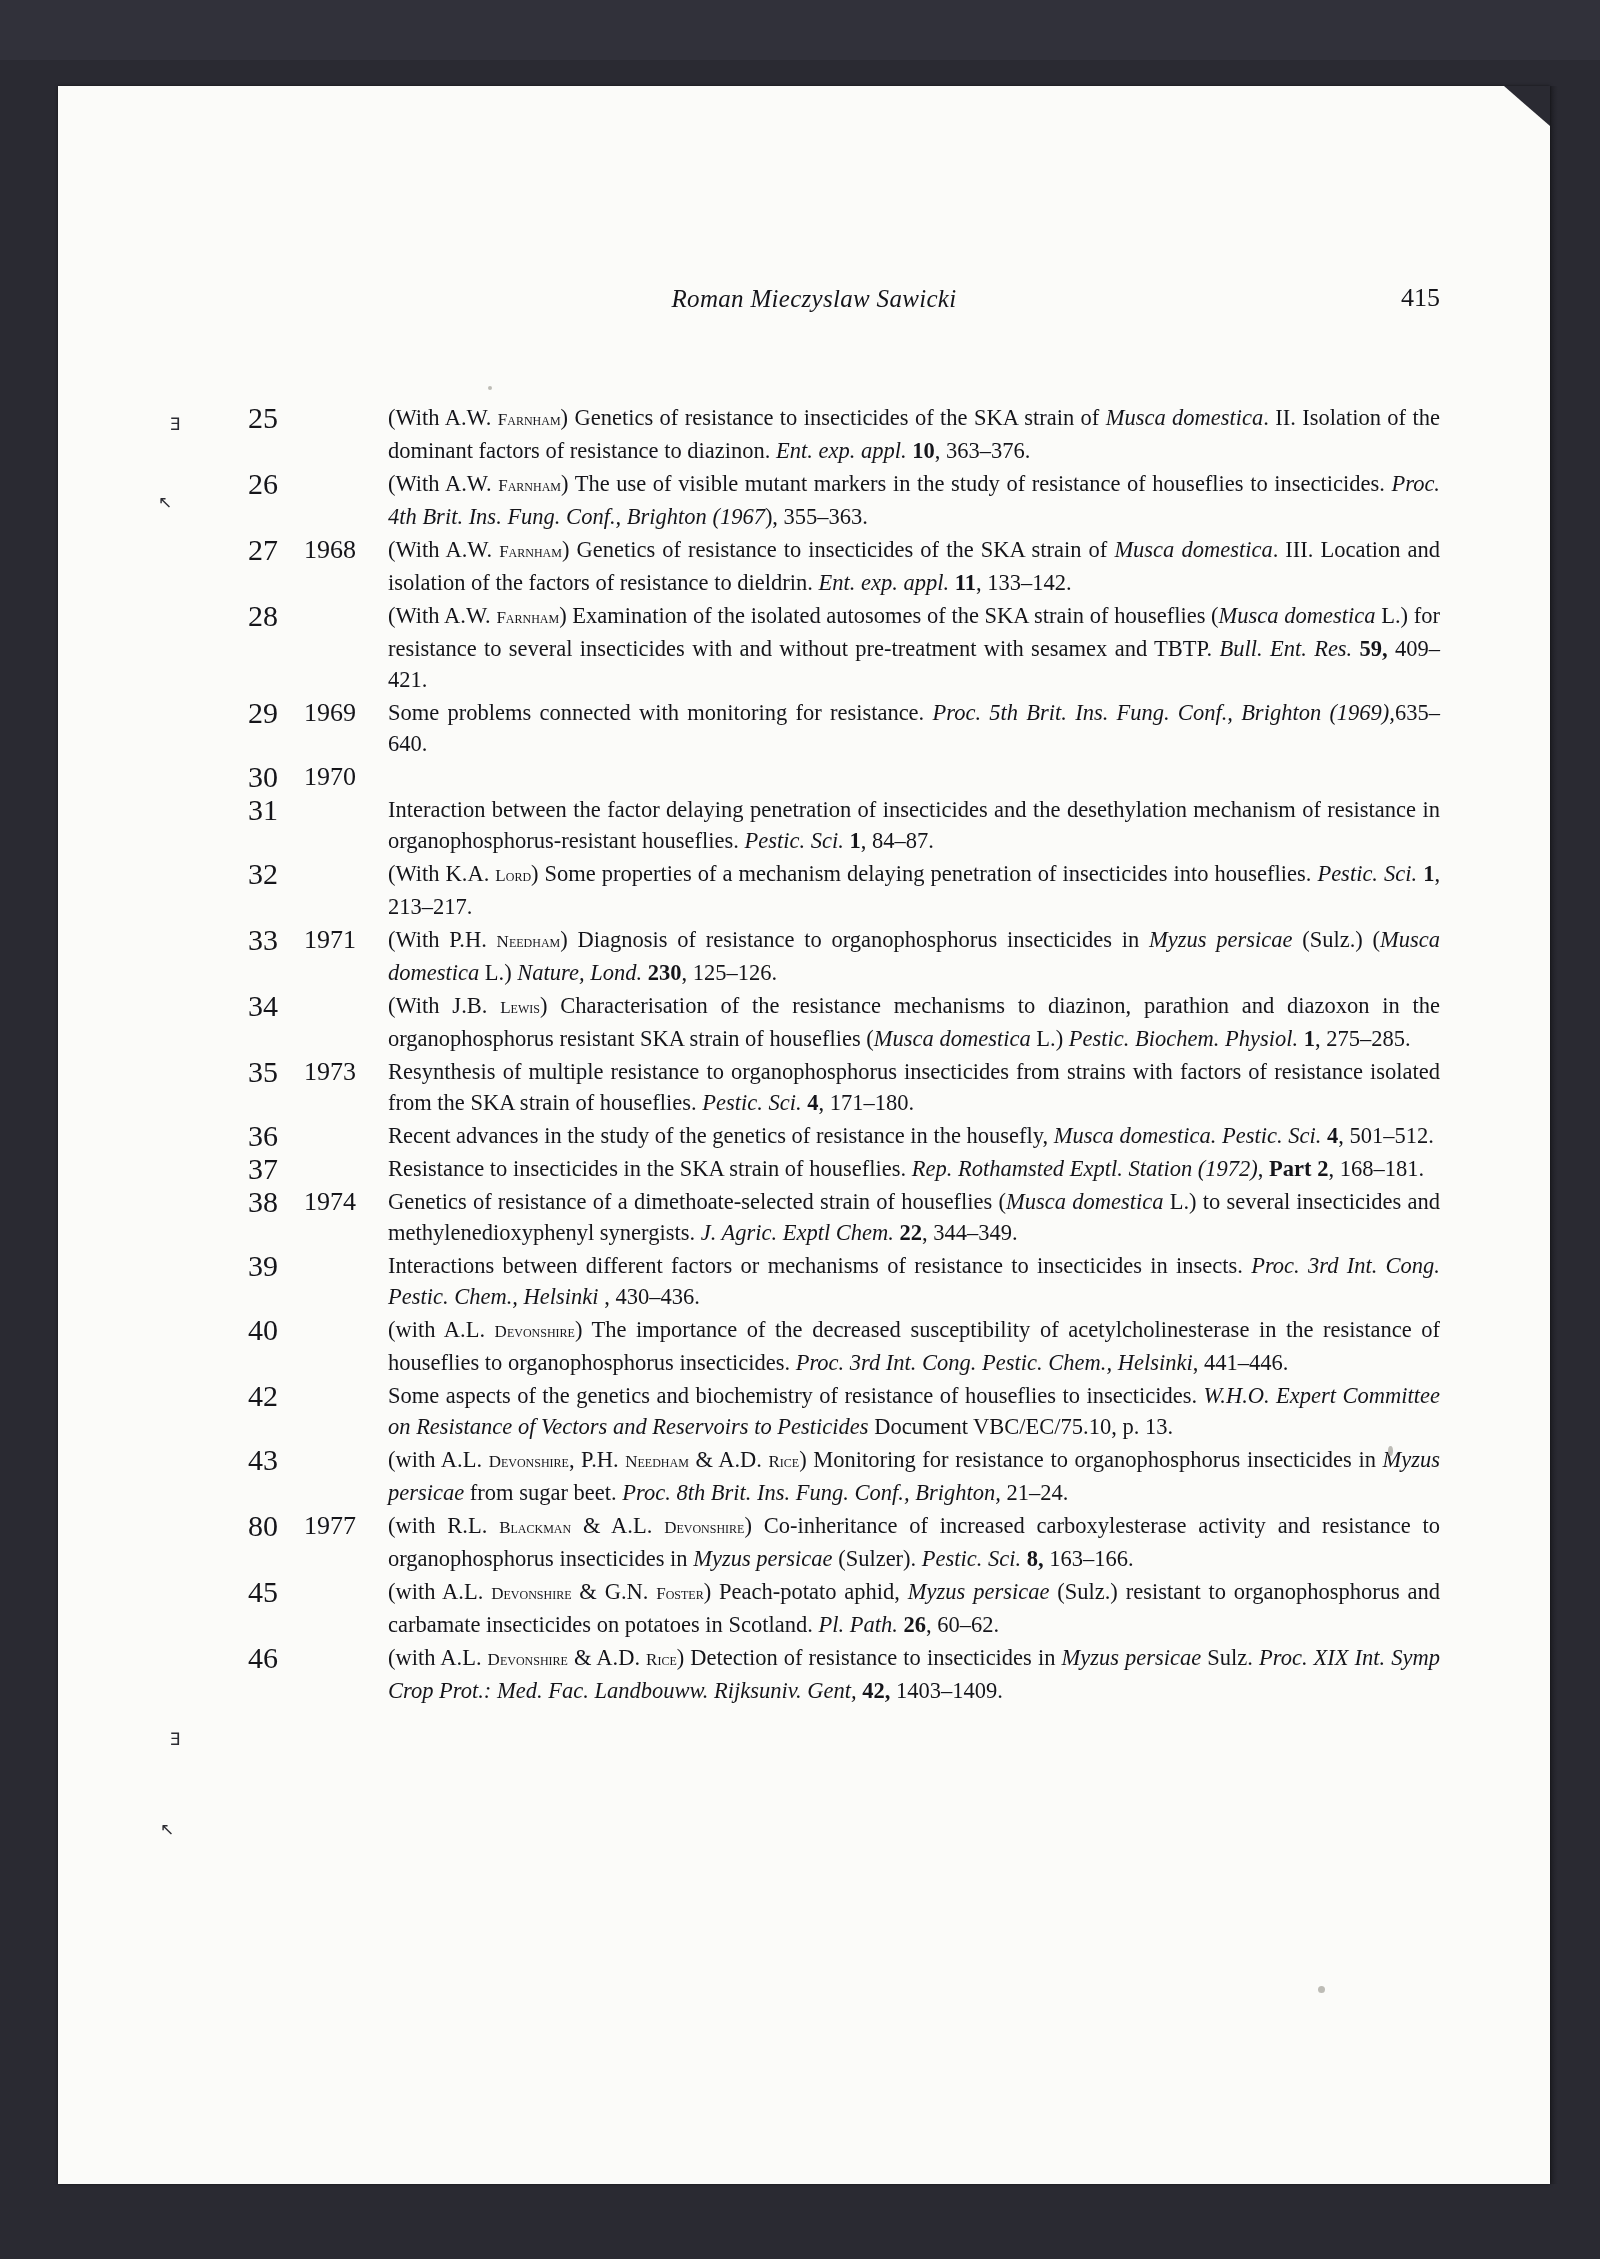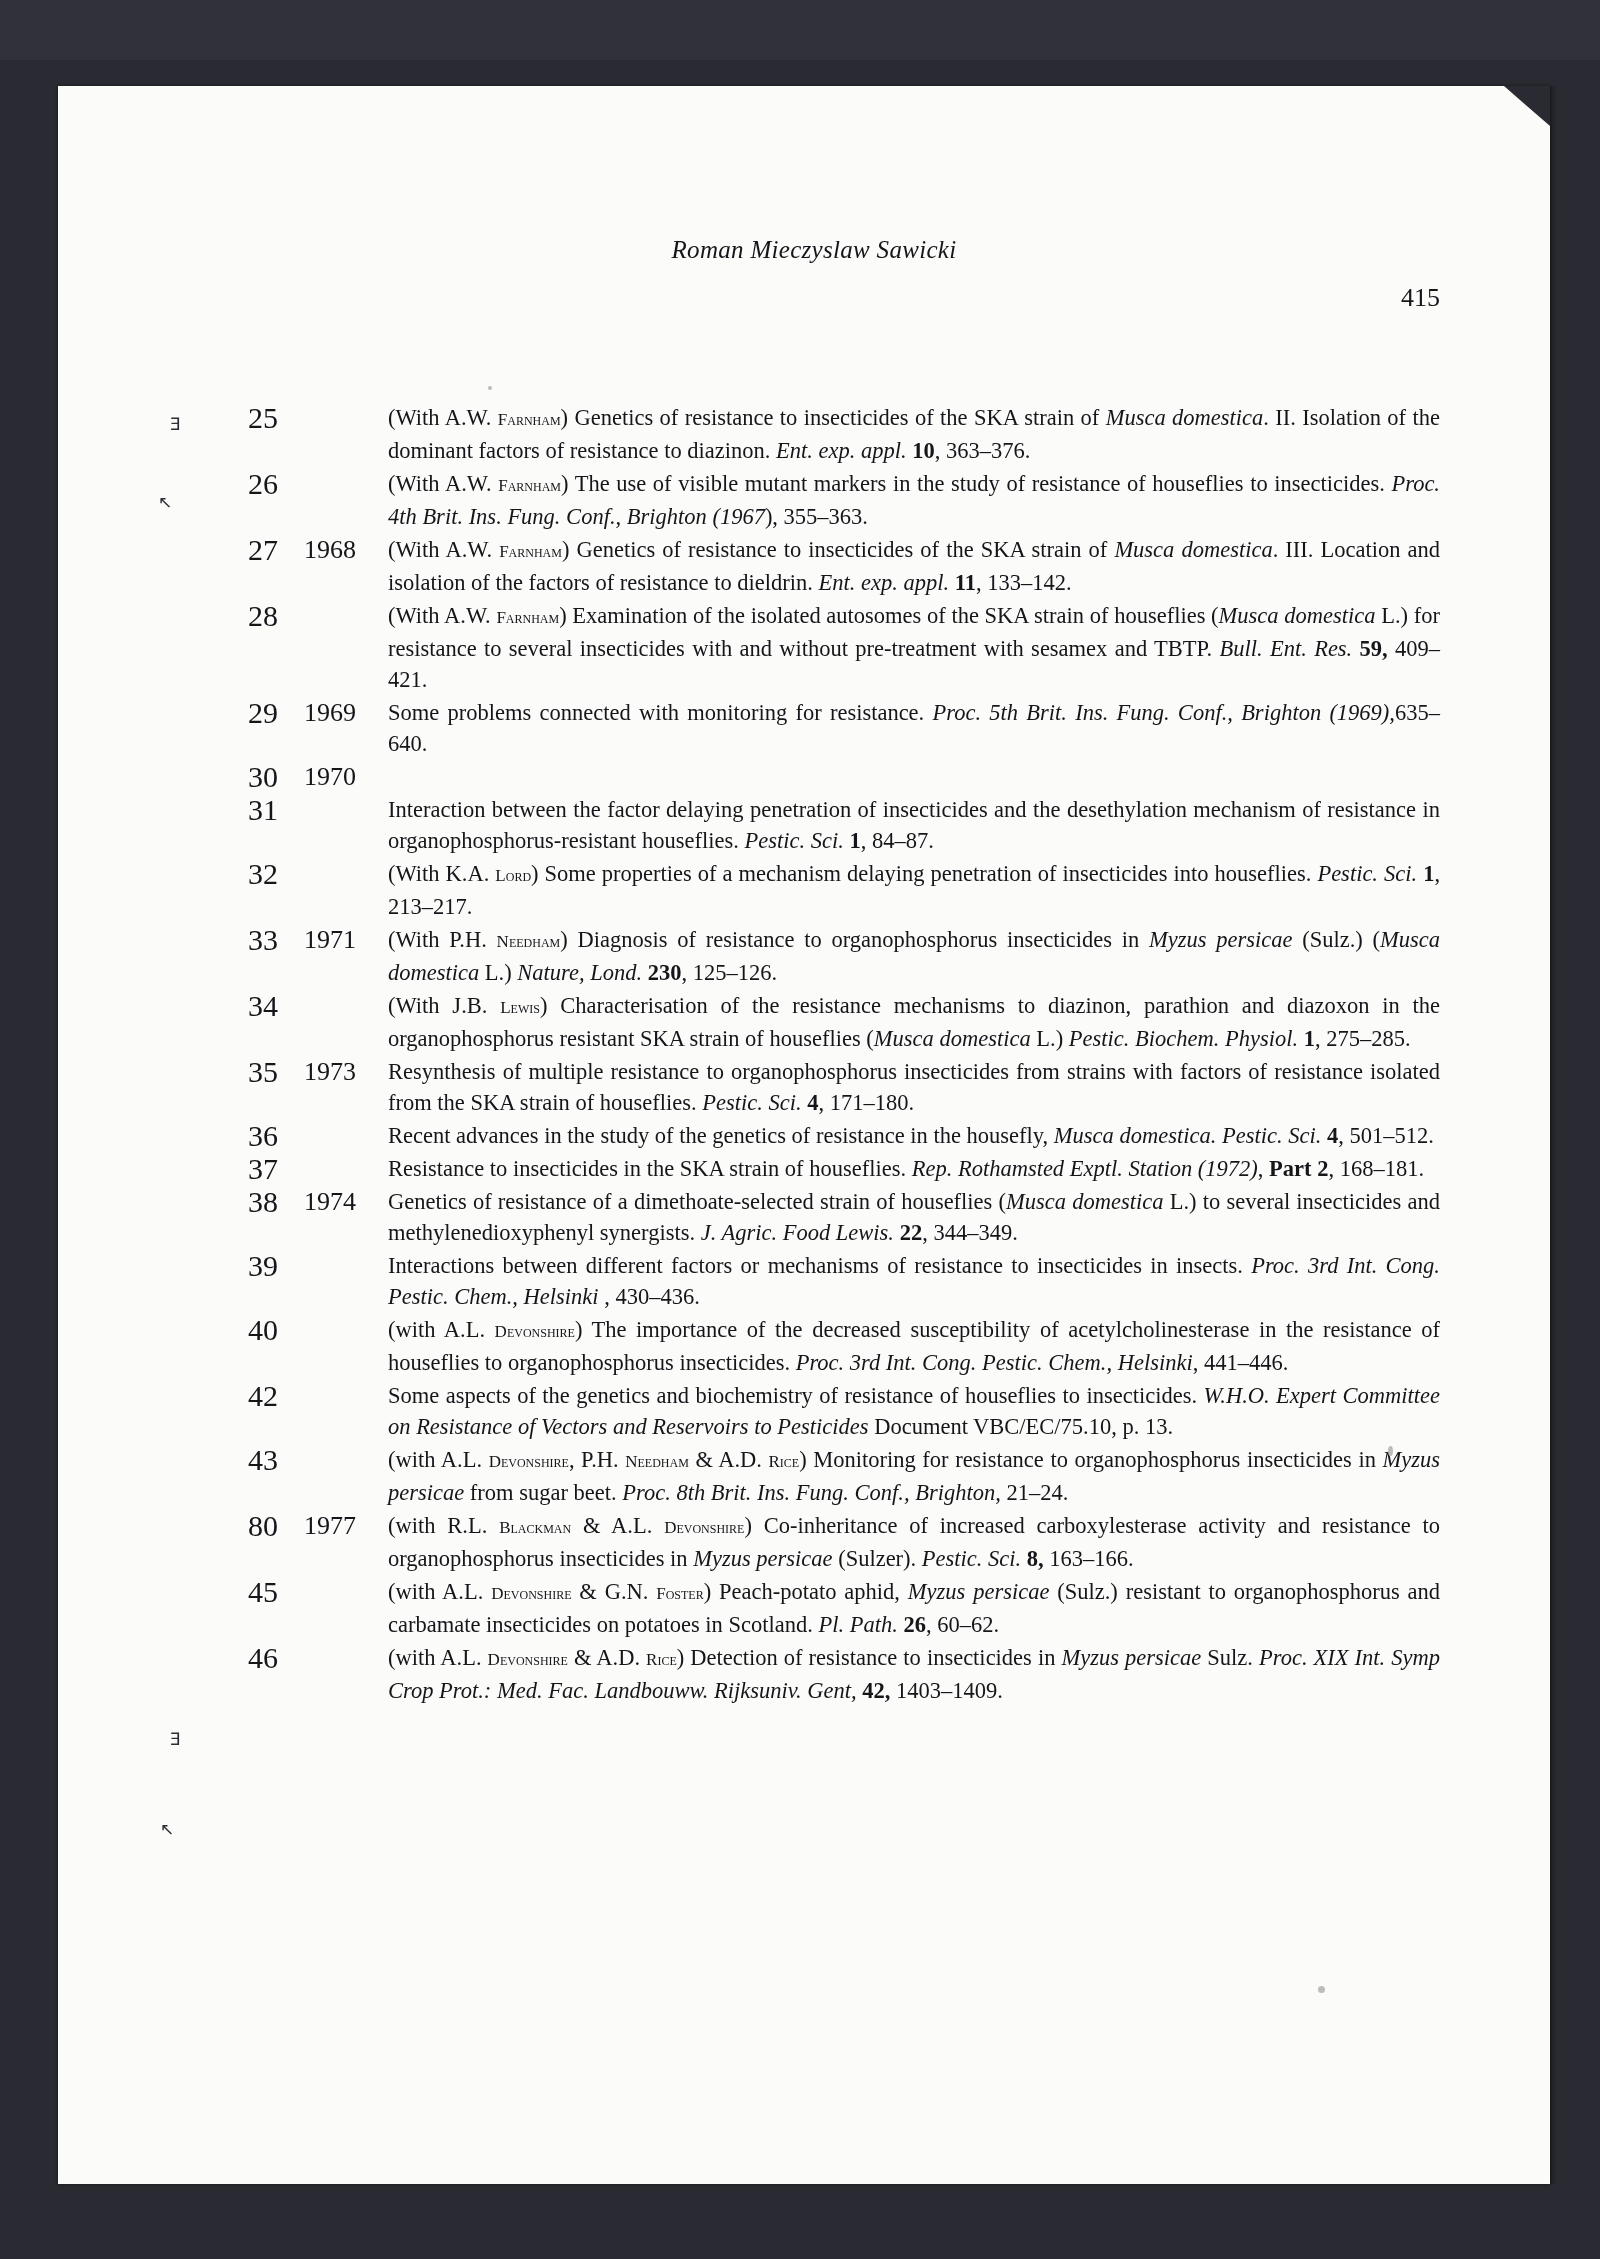--- a/index.html
+++ b/index.html
@@ -55,21 +55,21 @@
     position: absolute;
     left: 0; top: 0;
     width: 100%; height: 100%;
   }
   .running-head {
     position: absolute;
     left: 0;
     right: 0;
     top: 150px;
     display: flex;
-    align-items: flex-start;
+    align-items: flex-end;
     padding: 0 110px 0 190px;
   }
   .rh-title {
     flex: 1;
     text-align: center;
     font-style: italic;
     font-size: 25px;
     letter-spacing: 0.3px;
     color: #15151a;
   }
@@ -209,21 +209,21 @@
           <div class="ref-text">Recent advances in the study of the genetics of resistance in the housefly, <i>Musca domestica.  Pestic. Sci.</i> <b>4</b>, 501–512.</div>
         </div>
         <div class="ref">
           <div class="ref-num">37</div>
           <div class="ref-year"></div>
           <div class="ref-text">Resistance to insecticides in the SKA strain of houseflies.  <i>Rep. Rothamsted Exptl. Station (1972)</i>, <b>Part 2</b>, 168–181.</div>
         </div>
         <div class="ref">
           <div class="ref-num">38</div>
           <div class="ref-year">1974</div>
-          <div class="ref-text">Genetics of resistance of a dimethoate-selected strain of houseflies (<i>Musca domestica</i> L.) to several insecticides and methylenedioxyphenyl synergists.  <i>J. Agric. Food Lewis.</i> <b>22</b>, 344–349.</div>
+          <div class="ref-text">Genetics of resistance of a dimethoate-selected strain of houseflies (<i>Musca domestica</i> L.) to several insecticides and methylenedioxyphenyl synergists.  <i>J. Agric. Exptl Chem.</i> <b>22</b>, 344–349.</div>
         </div>
         <div class="ref">
           <div class="ref-num">39</div>
           <div class="ref-year"></div>
           <div class="ref-text">Interactions between different factors or mechanisms of resistance to insecticides in insects.  <i>Proc. 3rd Int. Cong. Pestic. Chem., Helsinki</i> , 430–436.</div>
         </div>
         <div class="ref">
           <div class="ref-num">40</div>
           <div class="ref-year"></div>
           <div class="ref-text">(with A.L.  <span class="sc">Devonshire</span>)  The  importance  of  the  decreased  susceptibility  of acetylcholinesterase in the resistance of houseflies to organophosphorus insecticides. <i>Proc. 3rd Int. Cong. Pestic. Chem., Helsinki</i>, 441–446.</div>

